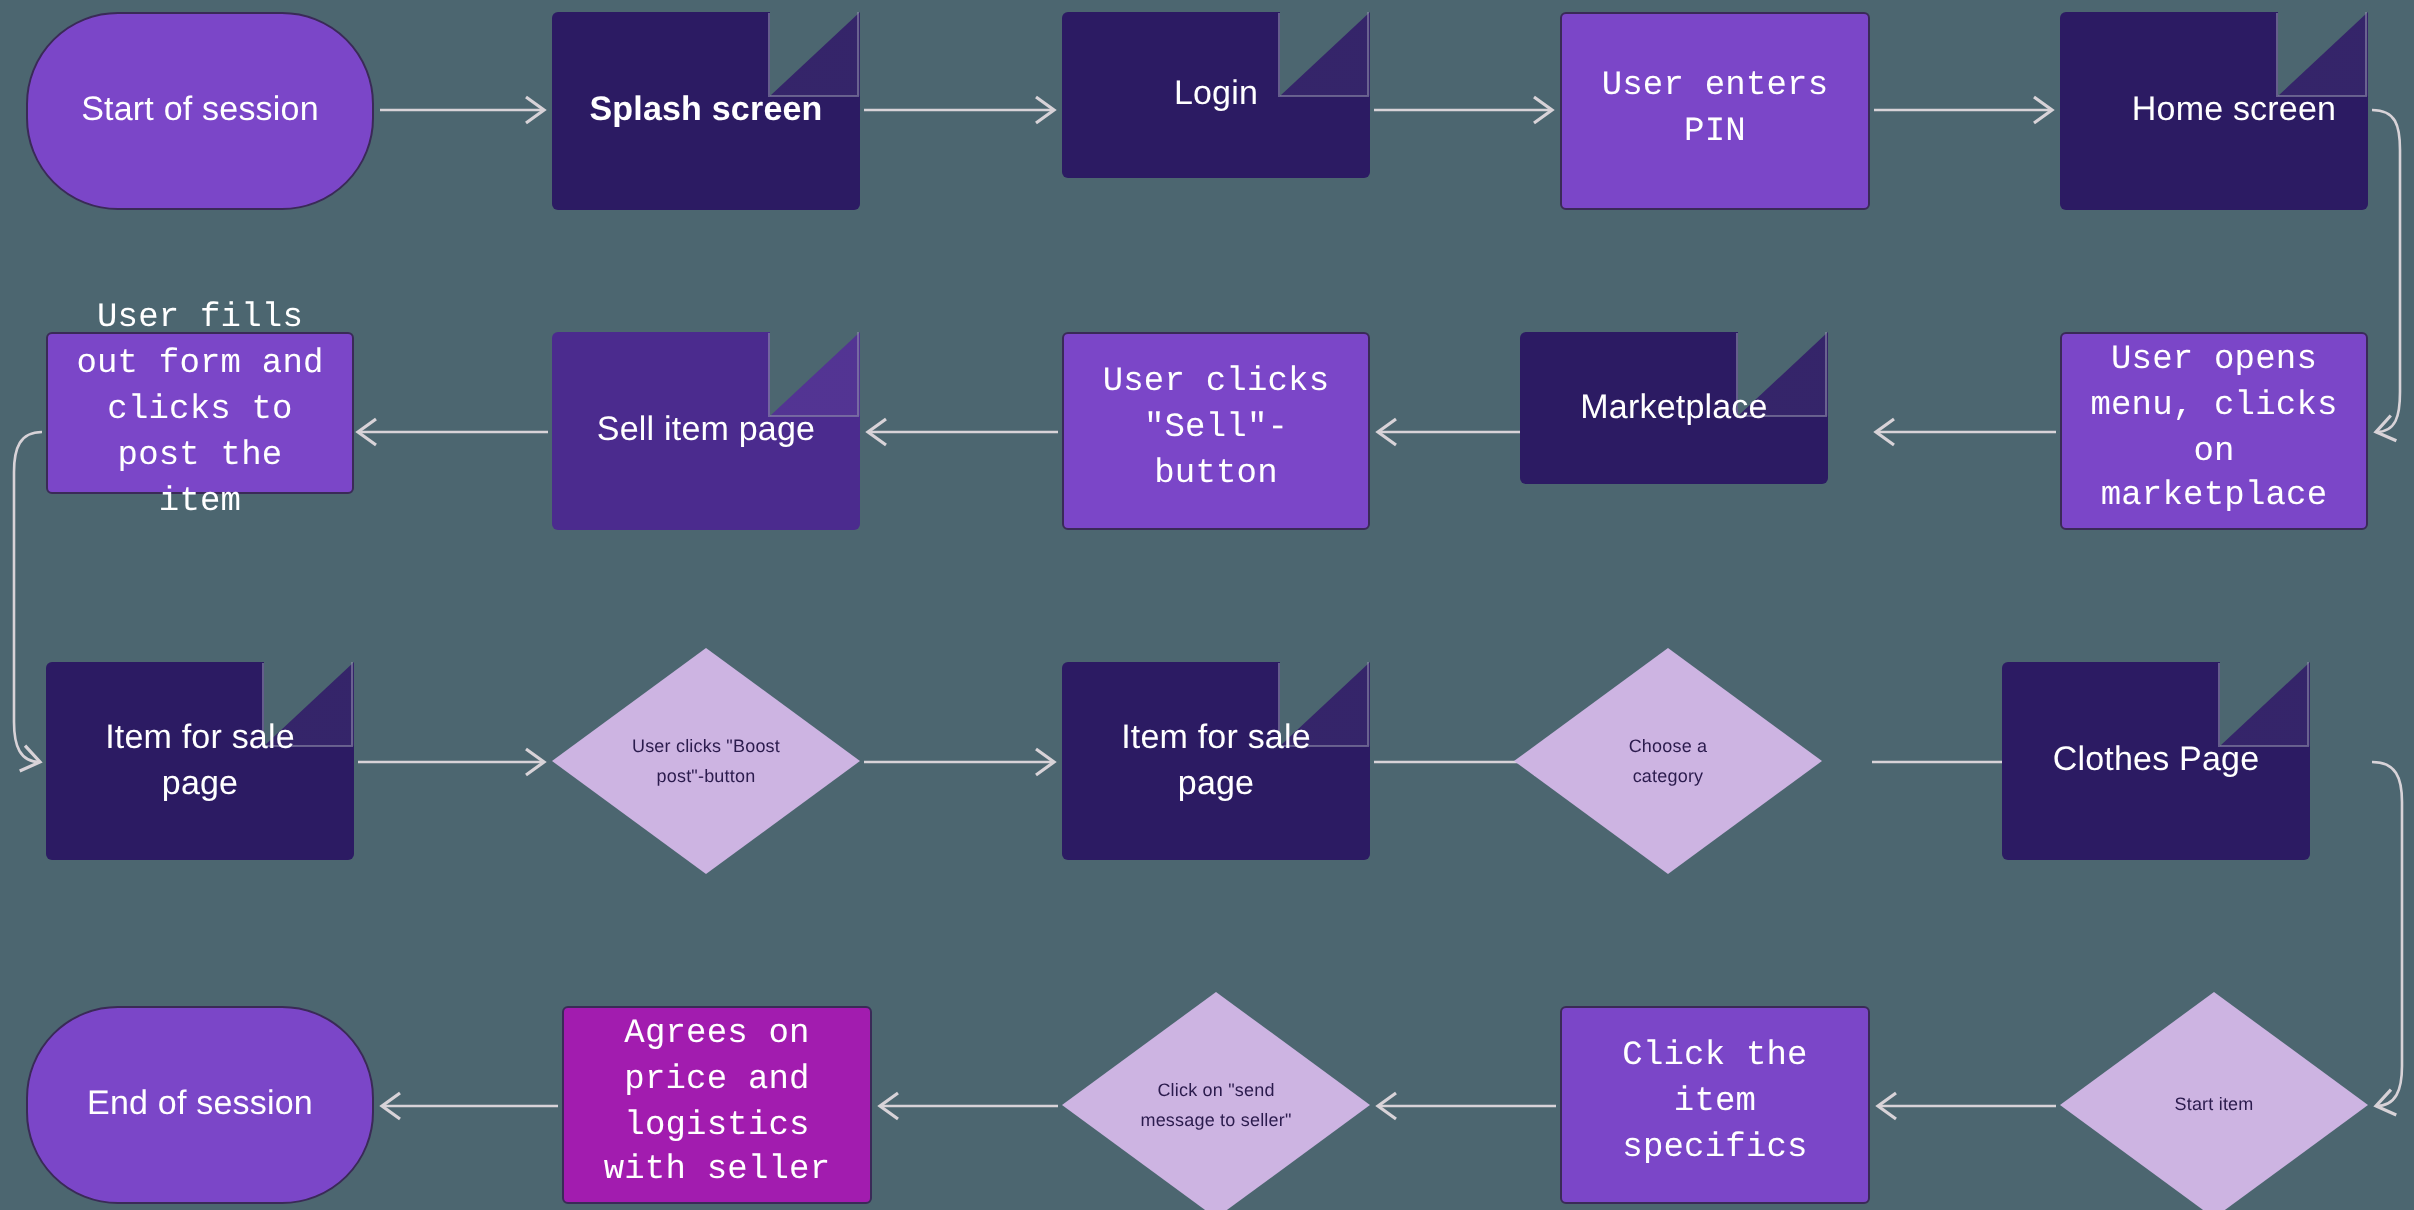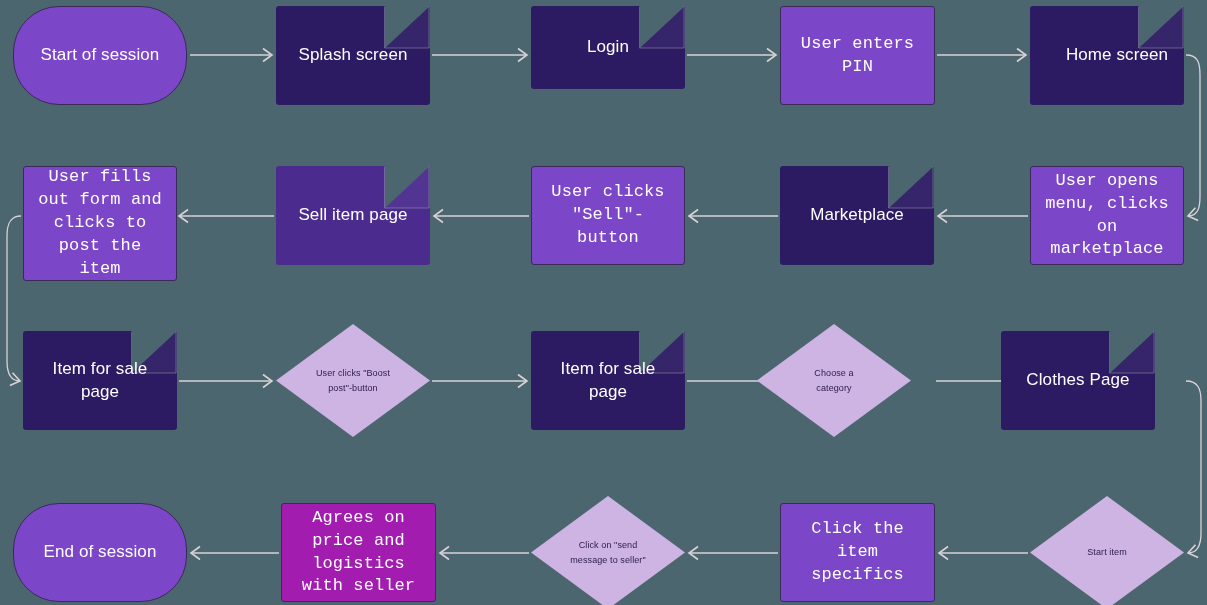--- a/index.html
+++ b/index.html
@@ -194,21 +194,21 @@
       </g>
       <g>
         <path d="M 279 553 L 191 553" fill="none" stroke="#d8d3d8" stroke-width="1.3"></path>
         <path d="M -9 -6.5 L 0 0 L -9 6.5" fill="none" stroke="#d8d3d8" stroke-width="1.6" stroke-linecap="butt" stroke-linejoin="miter" transform="translate(191,553) rotate(180)"></path>
       </g>
     </svg>
   <div id="node-layer">
       <div class="node shape-terminator" style="left: 13px; top: 6px; width: 174px; height: 99px; background: rgb(123, 70, 200);">
         <span class="label">Start of session</span>
       </div>
-      <div class="node shape-doc" style="left: 276px; top: 6px; width: 154px; height: 99px;">
+      <div class="node shape-doc" style="left: 276px; top: 6px; width: 154px; height: 99px; font-weight: bold;">
         <div class="doc-body" style="background: rgb(44, 27, 99);"></div>
         <div class="doc-fold" style="background: rgb(44, 27, 99);"></div>
         <svg class="doc-foldline" viewBox="0 0 46 43">
           <path d="M 45 0 L 45 42 L 0.5 42 L 0.5 0.5" fill="none" stroke="rgba(150,150,175,0.55)" stroke-width="1"></path>
         </svg>
         <span class="label">Splash screen</span>
       </div>
       <div class="node shape-doc" style="left: 531px; top: 6px; width: 154px; height: 83px;">
         <div class="doc-body" style="background: rgb(44, 27, 99);"></div>
         <div class="doc-fold" style="background: rgb(44, 27, 99);"></div>
@@ -221,36 +221,36 @@
         <span class="label">User enters PIN</span>
       </div>
       <div class="node shape-doc" style="left: 1030px; top: 6px; width: 154px; height: 99px; padding-left: 20px;">
         <div class="doc-body" style="background: rgb(44, 27, 99);"></div>
         <div class="doc-fold" style="background: rgb(44, 27, 99);"></div>
         <svg class="doc-foldline" viewBox="0 0 46 43">
           <path d="M 45 0 L 45 42 L 0.5 42 L 0.5 0.5" fill="none" stroke="rgba(150,150,175,0.55)" stroke-width="1"></path>
         </svg>
         <span class="label">Home screen</span>
       </div>
-      <div class="node shape-process" style="left: 23px; top: 166px; width: 154px; height: 115px; background: rgb(123, 70, 200);">
+      <div class="node shape-process" style="left: 23px; top: 166px; width: 154px; height: 81px; background: rgb(123, 70, 200);">
         <span class="label">User fills out form and
 clicks to post the item</span>
       </div>
       <div class="node shape-doc" style="left: 276px; top: 166px; width: 154px; height: 99px;">
         <div class="doc-body" style="background: rgb(75, 43, 142);"></div>
         <div class="doc-fold" style="background: rgb(75, 43, 142);"></div>
         <svg class="doc-foldline" viewBox="0 0 46 43">
           <path d="M 45 0 L 45 42 L 0.5 42 L 0.5 0.5" fill="none" stroke="rgba(150,150,175,0.55)" stroke-width="1"></path>
         </svg>
         <span class="label">Sell item page</span>
       </div>
       <div class="node shape-process" style="left: 531px; top: 166px; width: 154px; height: 99px; background: rgb(123, 70, 200);">
         <span class="label">User clicks "Sell"-button</span>
       </div>
-      <div class="node shape-doc" style="left: 780px; top: 166px; width: 154px; height: 99px; text-align: center;">
+      <div class="node shape-doc" style="left: 760px; top: 166px; width: 154px; height: 76px; text-align: center;">
         <div class="doc-body" style="background: rgb(44, 27, 99);"></div>
         <div class="doc-fold" style="background: rgb(44, 27, 99);"></div>
         <svg class="doc-foldline" viewBox="0 0 46 43">
           <path d="M 45 0 L 45 42 L 0.5 42 L 0.5 0.5" fill="none" stroke="rgba(150,150,175,0.55)" stroke-width="1"></path>
         </svg>
         <span class="label">Marketplace</span>
       </div>
       <div class="node shape-process" style="left: 1030px; top: 166px; width: 154px; height: 99px; background: rgb(123, 70, 200);">
         <span class="label">User opens menu, clicks
 on marketplace</span>

